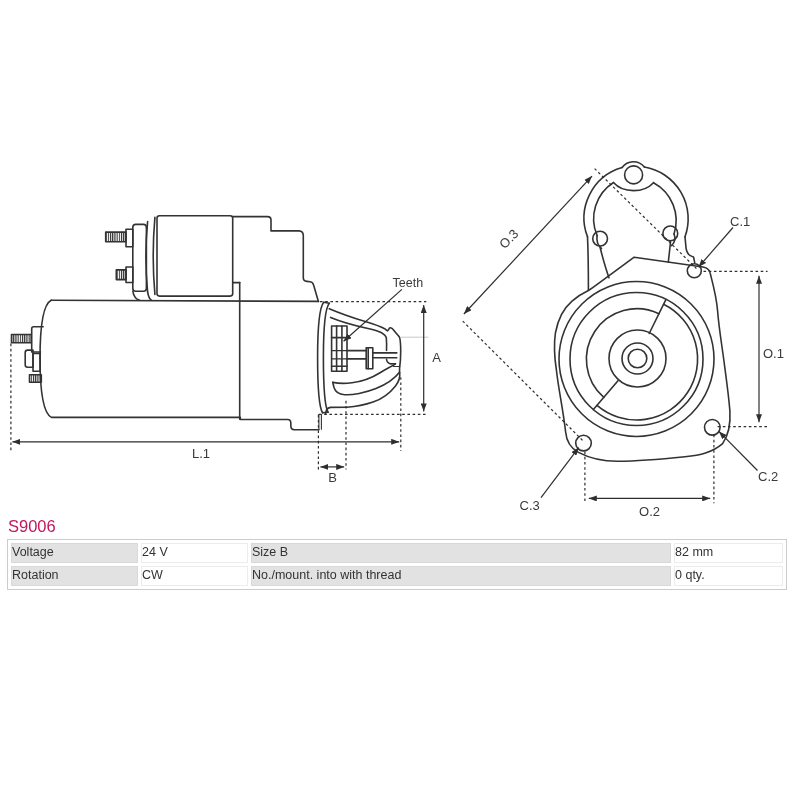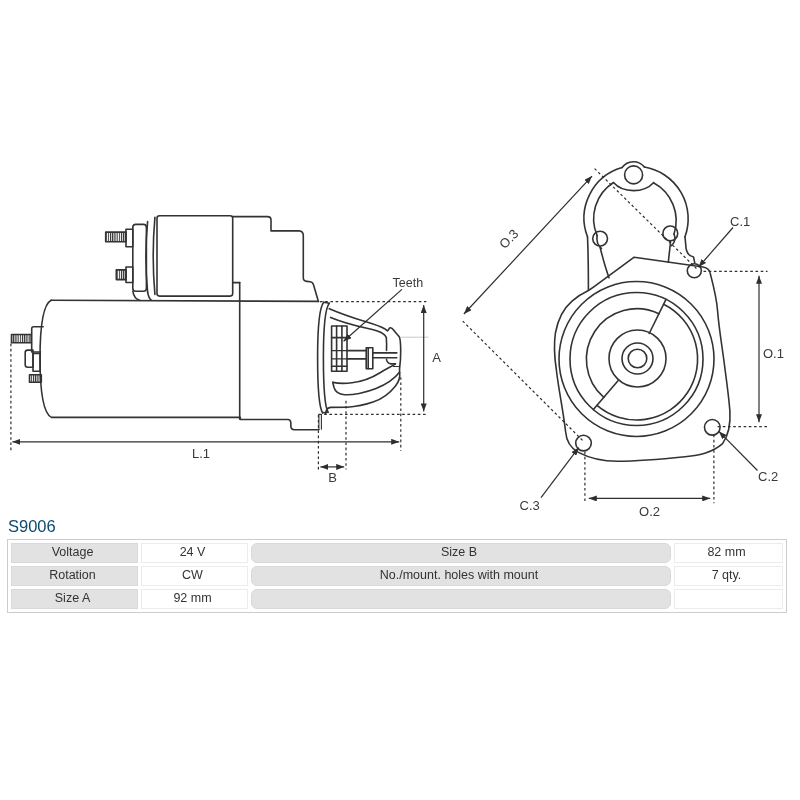--- a/index.html
+++ b/index.html
@@ -1,52 +1,46 @@
 <!DOCTYPE html>
 <html><head>
 <meta charset="utf-8">
 <style>
   html,body{margin:0;padding:0;background:#ffffff;}
   body{filter:opacity(0.999);}
   body{width:800px;height:800px;position:relative;font-family:"Liberation Sans",sans-serif;-webkit-font-smoothing:antialiased;}
-  #title{position:absolute;left:8px;top:517px;font-size:16.5px;color:#0c4a6e;}
+  #title{position:absolute;left:8px;top:517px;font-size:16.5px;color:#be185d;}
   #tbl{position:absolute;left:7px;top:539px;border-collapse:separate;border-spacing:3px;
        border:1px solid #cccccc;background:#ffffff;}
-  #tbl td{height:16px;font-size:12.5px;color:#333;text-align:center;padding:0 4px 2px 0;vertical-align:middle;}
+  #tbl td{height:16px;font-size:12.5px;color:#333;text-align:left;padding:0 4px 2px 0;vertical-align:middle;}
   td.lab{background:#e2e2e2;border:1px solid #d9d9d9;}
   td.val{background:#ffffff;border:1px solid #ececec;margin-left:8px;}
   td.c1{width:121px;min-width:121px;}
   td.c2{width:101px;min-width:101px;}
-  td.c3{width:414px;min-width:414px;border-radius:6px;}
+  td.c3{width:414px;min-width:414px;}
   td.c4{width:103px;min-width:103px;}
   svg{position:absolute;left:0;top:0;}
   svg text{font-family:"Liberation Sans",sans-serif;fill:#3a3a3a;opacity:0.999;}
 </style>
 </head>
 <body>
 <div id="title">S9006</div>
 <table id="tbl">
   <tbody>
       <tr>
         <td class="lab c1">Voltage</td>
         <td class="val c2">24 V</td>
         <td class="lab c3">Size B</td>
         <td class="val c4">82 mm</td>
       </tr>
   <tr>
         <td class="lab c1">Rotation</td>
         <td class="val c2">CW</td>
-        <td class="lab c3">No./mount. holes with mount</td>
-        <td class="val c4">7 qty.</td>
-      </tr>
-  <tr>
-        <td class="lab c1">Size A</td>
-        <td class="val c2">92 mm</td>
-        <td class="lab c3">&nbsp;</td>
-        <td class="val c4">&nbsp;</td>
+        <td class="lab c3">No./mount. into with thread</td>
+        <td class="val c4">0 qty.</td>
       </tr>
 </tbody>
   </table>
 <svg width="800" height="800" viewBox="0 0 800 800">
 <g id="left" fill="none" stroke="#333333" stroke-width="1.6" stroke-linejoin="round" stroke-linecap="round">
 
   <path d="M51.2,300.2 C42.5,304.5 40.0,330 40.0,358.5 C40.0,387 42.5,412.8 51.4,417.4 L240.3,417.4 L240.3,419.5 L287.8,419.5 Q290.6,419.6 290.8,422.5 L290.9,426.8 Q291.1,429.7 294.2,429.7 L318.9,429.7"></path>
   <path d="M51.2,300.2 L318.5,301.4"></path>
 
   <path d="M239.7,282.6 L239.7,419.3"></path>

